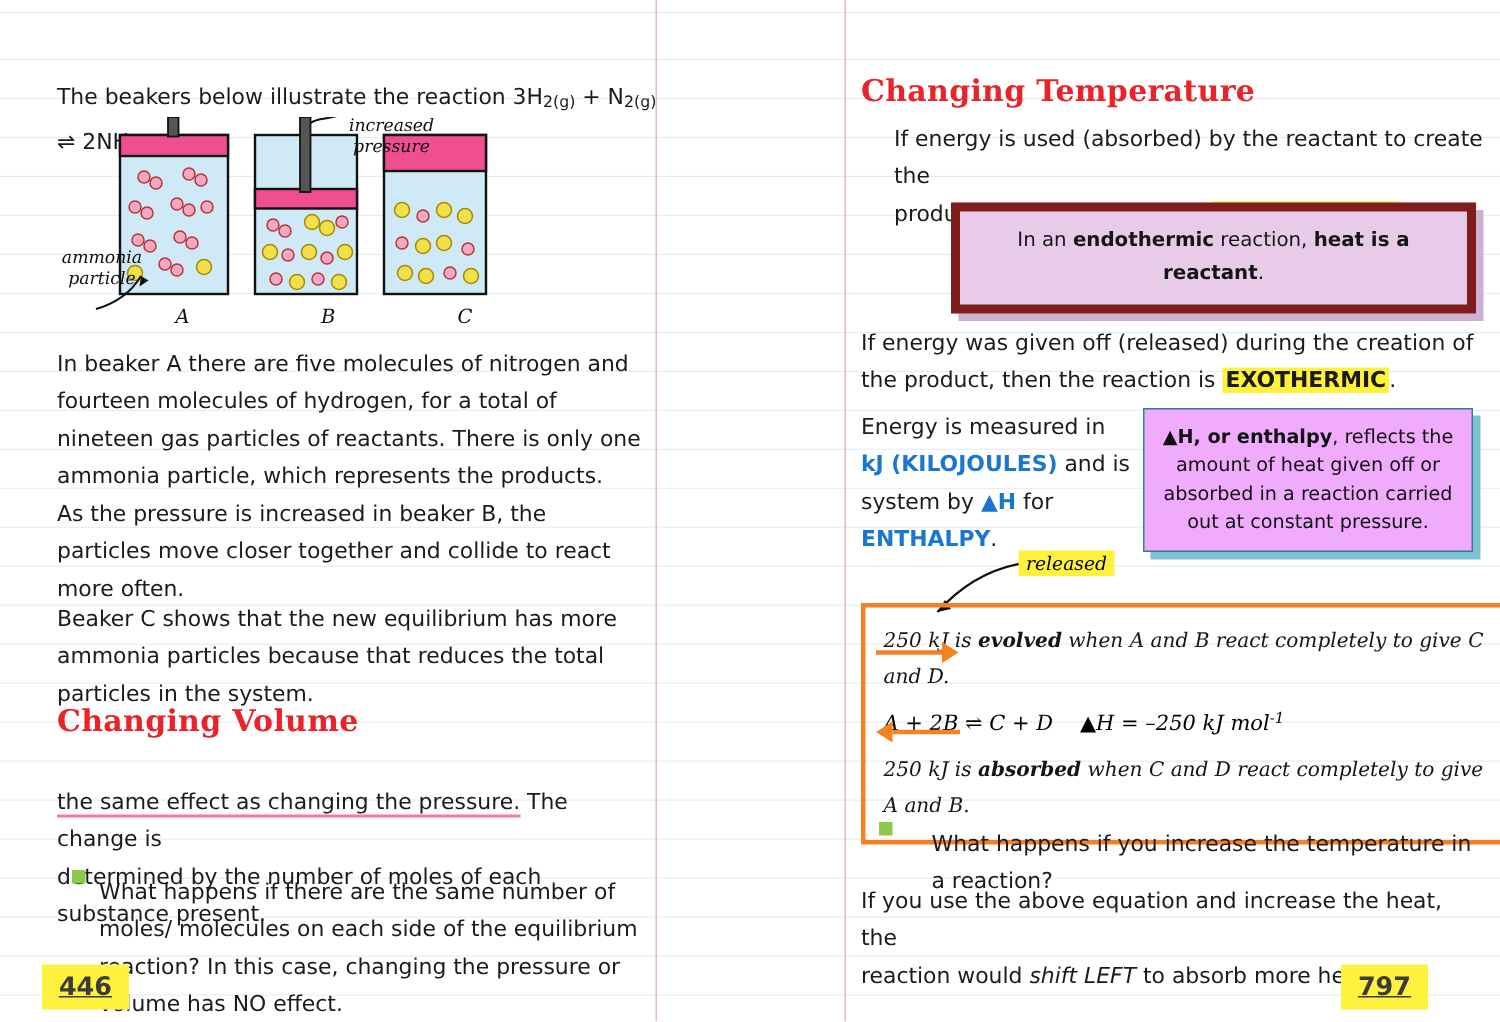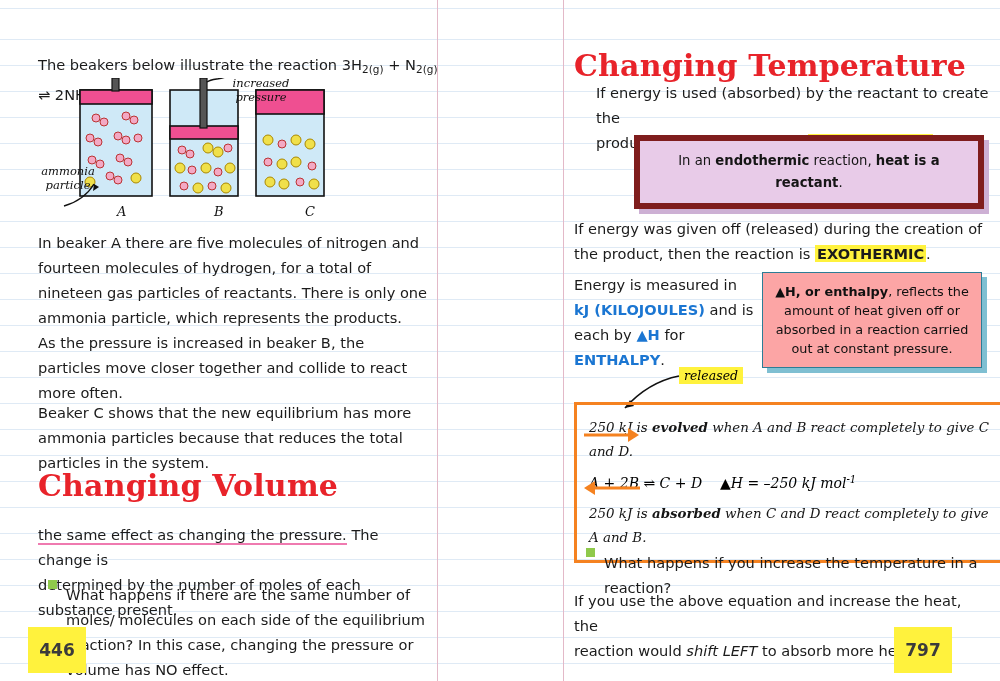--- a/index.html
+++ b/index.html
@@ -30,21 +30,21 @@
   .page { position:absolute; top:0; bottom:0; }
   .left { left:0; width:437px; }
   .right { left:564px; width:436px; }
 
   .col { position:absolute; }
 
   h2.head {
     color:#e8232a;
     font-family:"DejaVu Serif", serif;
     font-weight:bold;
-    font-size:30px;
+    font-size:20px;
     margin:0;
     letter-spacing:0.2px;
   }
   p.body, div.body {
     font-size:14.6px;
     line-height:25px;
     color:#1b1b1b;
     margin:0;
   }
   .hl-y { background:#fff23d; padding:0 2px; font-weight:bold; }
@@ -58,47 +58,48 @@
     vertical-align:middle;
     position:relative; top:-2px;
   }
   .bulletrow { display:flex; }
   .bulletrow .btxt { flex:1; }
 
   
   .pagenum {
     position:absolute;
     bottom:8px;
-    width:58px; height:46px;
+    width:58px; height:30px;
     background:#fff23d;
     color:#3b3b3b;
     font-weight:bold;
     font-size:17px;
     display:flex; align-items:center; justify-content:center;
     font-family:"DejaVu Sans", sans-serif;
+    text-decoration:underline;
   }
   .pagenum.l { left:28px; }
   .pagenum.r { left:894px; }
 
   
   .purplebox {
     position:absolute;
     background:#e8cbe8;
     border:6px solid #7f1d1d;
     box-shadow:5px 5px 0 #cdb0d4;
     padding:9px 14px;
     font-size:13.2px;
     line-height:22px;
     color:#151515;
     text-align:center;
   }
   
   .bluebox {
     position:absolute;
-    background:#fca5a5;
+    background:#f0abfc;
     border:1px solid #2c7d96;
     box-shadow:5px 5px 0 #7fbfd2;
     padding:9px 11px;
     font-size:12.8px;
     line-height:19px;
     color:#101010;
     text-align:center;
   }
   
   .orangebox {
@@ -281,21 +282,21 @@
   </div>
 
   <div class="col body" style="left:10px; top:216px; width:410px;">
     <span>If energy was given off (released) during the creation of</span><br>
     <span>the product, then the reaction is </span><span class="hl-y">EXOTHERMIC</span><span>.</span>
   </div>
 
   <div class="col body" style="left:10px; top:272px; width:210px;">
     <span>Energy is measured in</span><br>
     <span class="bluebold">kJ (KILOJOULES)</span><span> and is</span><br>
-    <span>each by </span><span class="bluebold">▲H</span><span> for</span><br>
+    <span>system by </span><span class="bluebold">▲H</span><span> for</span><br>
     <span class="bluebold">ENTHALPY</span><span>.</span>
   </div>
 
   <div class="bluebox" style="left:198px; top:272px; width:196px;">
     <div>
       <b>▲H, or </b><b>enthalpy</b><span>, reflects the</span>
     </div>
     <div>amount of heat given off or</div>
     <div>absorbed in a reaction carried</div>
     <div>out at constant pressure.</div>
@@ -330,21 +331,21 @@
       <path d="M 44 1 l 11 7 l -11 7 z" fill="#f58220"></path>
     </svg>
   </div>
   <div class="col" style="left:20px; top:480px;">
     <svg width="56" height="16" viewBox="0 0 56 16">
       <line x1="11" y1="8" x2="56" y2="8" stroke="#f58220" stroke-width="3"></line>
       <path d="M 11 1 l -11 7 l 11 7 z" fill="#f58220"></path>
     </svg>
   </div>
 
-  <div class="col body bulletrow" style="left:22px; top:550px; width:400px;">
+  <div class="col body bulletrow" style="left:22px; top:550px; width:400px;gap:17px;">
     <span class="bullet"></span>
     <span class="btxt">What happens if you increase the temperature in a reaction?</span>
   </div>
 
   <div class="col body" style="left:10px; top:588px; width:410px;">
     <span>If you use the above equation and increase the heat, the</span><br>
     <span>reaction would </span><i>shift LEFT</i><span> to absorb more heat.</span>
   </div>
 
   <div class="pagenum r" style="left:330px;">797</div>

